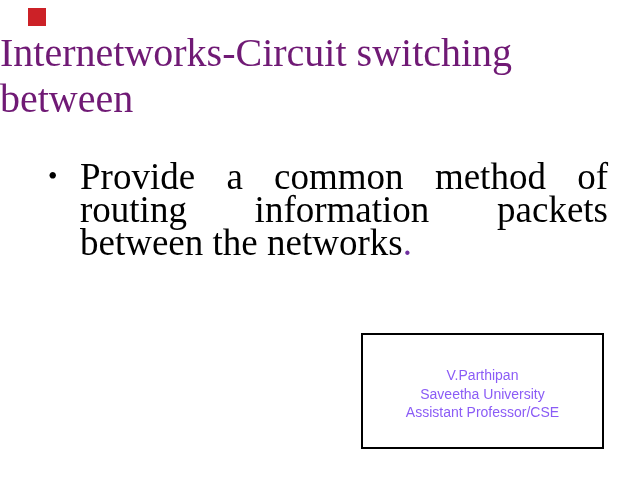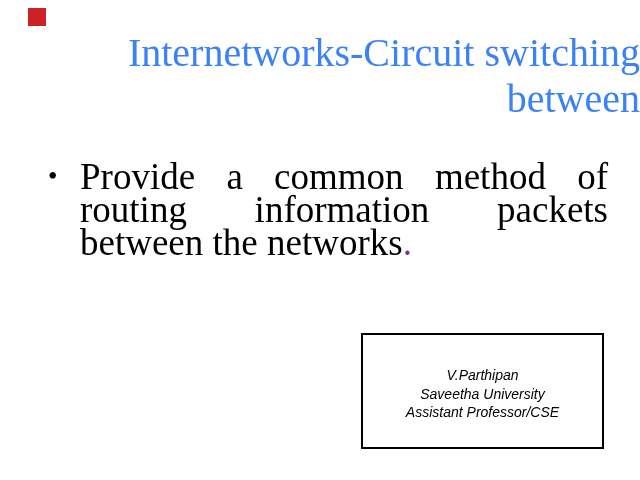--- a/index.html
+++ b/index.html
@@ -26,27 +26,26 @@
     height: 18px;
   }
 
   
   .title {
     position: absolute;
     left: 0;
     right: 0;
     top: 30px;
     margin: 0;
-    text-align: right;
+    text-align: left;
     font-family: "Liberation Serif", "DejaVu Serif", serif;
     font-size: 40px;
     line-height: 46px;
     font-weight: 400;
-    color: #3b82f6;
-    padding-left: 8px;
+    color: #701a75;
   }
   .title .t-line {
     display: block;
     white-space: nowrap;
   }
 
   
   .bullet-row {
     position: absolute;
     left: 48px;
@@ -87,22 +86,21 @@
     display: flex;
     align-items: center;
     justify-content: center;
   }
   .credit-lines {
     margin-top: 6px;
     text-align: center;
     font-family: "Liberation Sans", sans-serif;
     font-size: 14px;
     line-height: 18.5px;
-    color: #000000;
-    font-style: italic;
+    color: #8b5cf6;
   }
 </style>
 </head>
 <body>
 
 <div class="slide">
 
   <div class="red-marker" style="background-color: rgb(204, 33, 39);"></div>
 
   <h1 class="title">

